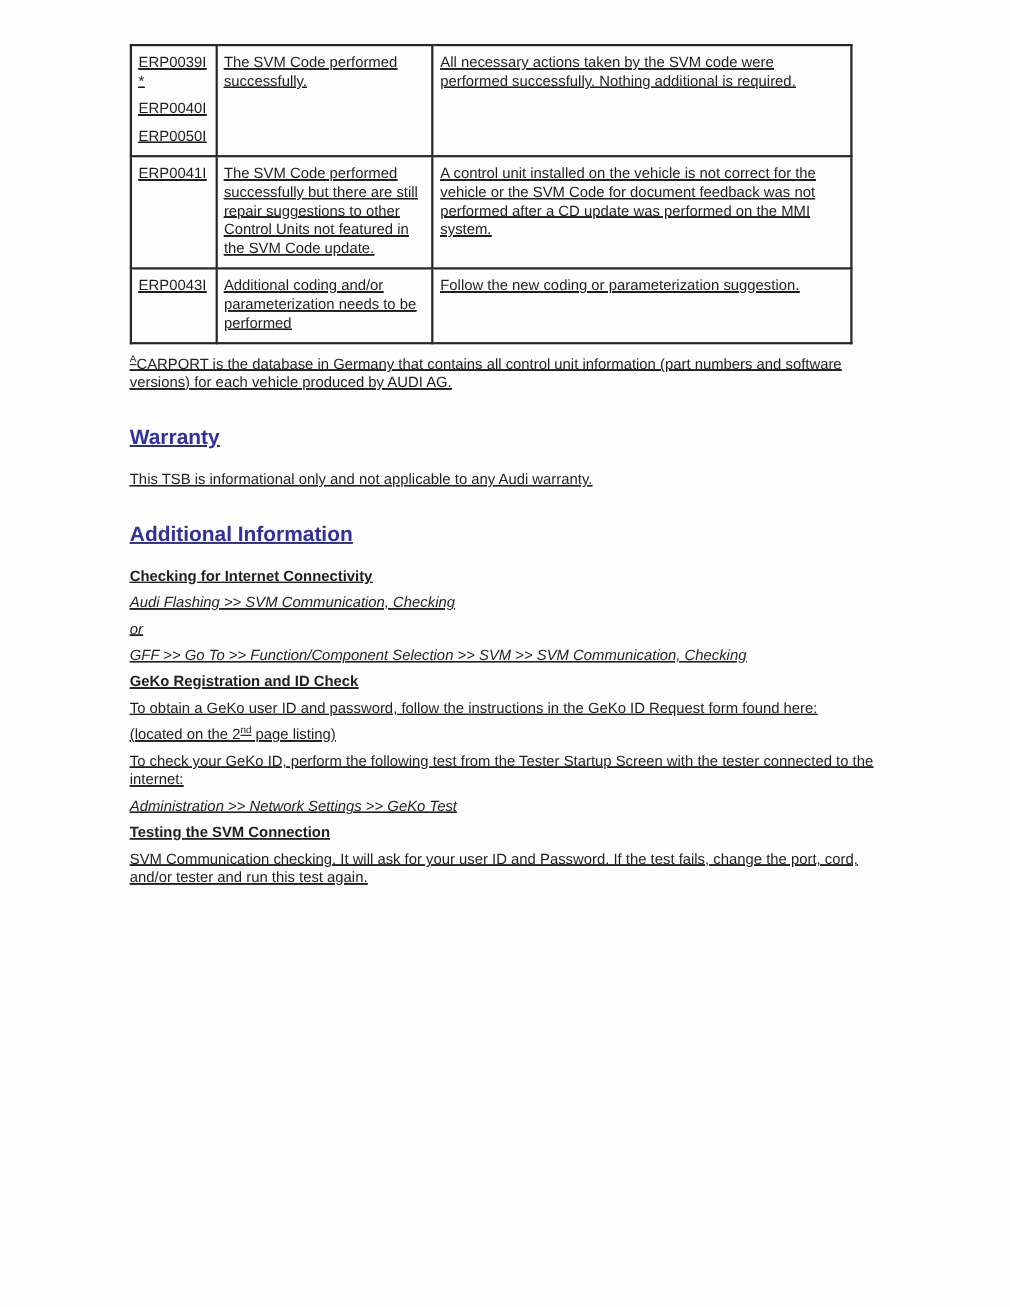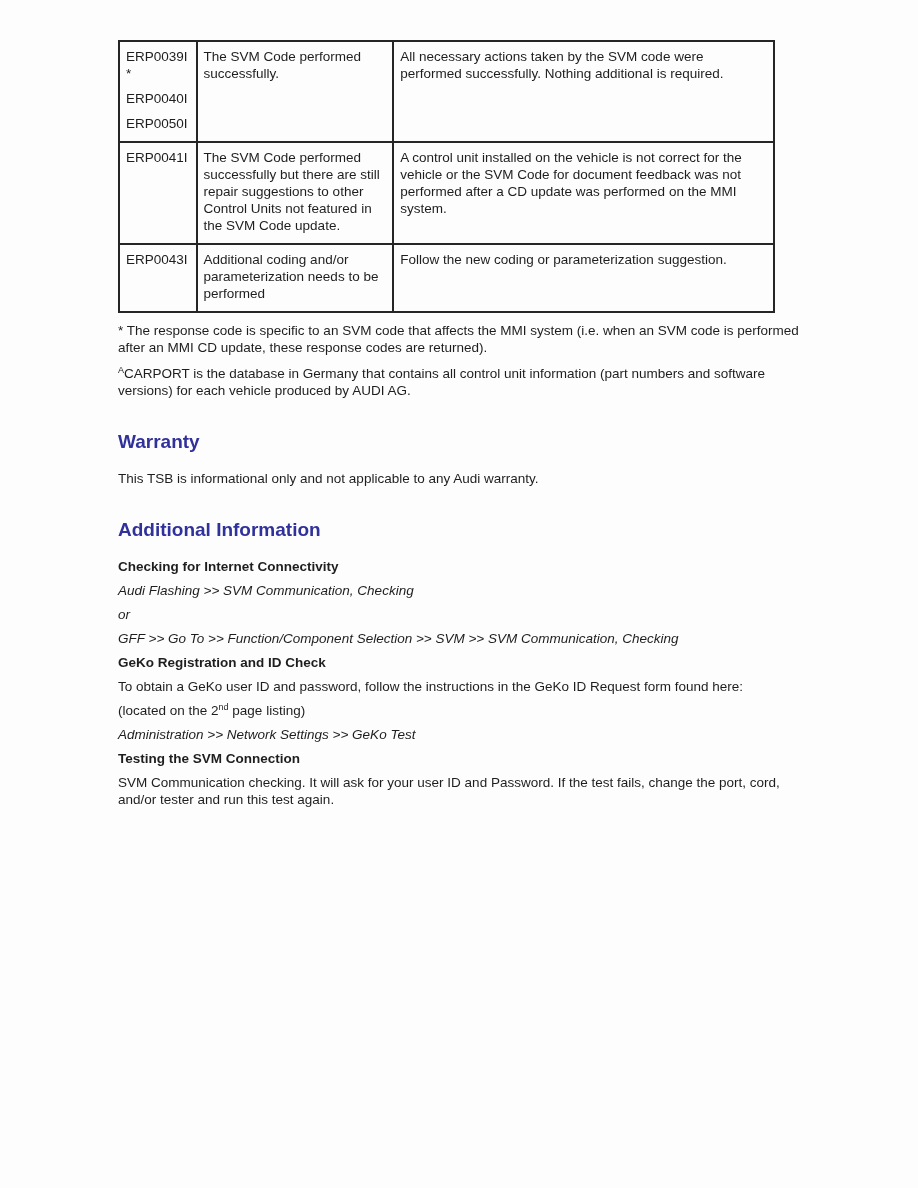--- a/index.html
+++ b/index.html
@@ -1,15 +1,15 @@
 <!DOCTYPE html>
 <html><head>
 <meta charset="utf-8">
 <style>
-  * { margin: 0; padding: 0; box-sizing: border-box; }
+  * { margin: 0; padding: 0; box-sizing: border-box; text-decoration: underline; }
   html, body {
     width: 918px; height: 1188px;
     background: #fdfdfd;
     font-family: "Liberation Sans", sans-serif;
     color: #1e1e1e;
     overflow: hidden;
   }
   .page {
     width: 918px; height: 1188px;
     padding: 40px 100px 0 118px;
@@ -96,21 +96,20 @@
       <tr>
         <td class="col-code">
           <p class="code-line">ERP0043I</p>
         </td>
         <td class="col-meaning">Additional coding and/or parameterization needs to be performed</td>
         <td class="col-action">Follow the new coding or parameterization suggestion.</td>
       </tr>
     </tbody>
   </table>
 
-  <p class="fn"><span>*</span><span> The response code is specific to an SVM code that affects the MMI system (i.e. when an SVM code is performed after an MMI CD update, these response codes are returned).</span></p>
 
   <p class="fn"><sup>A</sup><span>CARPORT is the database in Germany that contains all control unit information (part numbers and software versions) for each vehicle produced by AUDI AG.</span></p>
 
   <h1 class="section">Warranty</h1>
 
   <p class="body">This TSB is informational only and not applicable to any Audi warranty.</p>
 
   <h1 class="section">Additional Information</h1>
 
   <p class="subhead">Checking for Internet Connectivity</p>
@@ -122,20 +121,21 @@
 
   <p class="body path">GFF &gt;&gt; Go To &gt;&gt; Function/Component Selection &gt;&gt; SVM &gt;&gt; SVM Communication, Checking</p>
 
   <p class="subhead">GeKo Registration and ID Check</p>
 
   <p class="body">To obtain a GeKo user ID and password, follow the instructions in the GeKo ID Request form found here:</p>
 
 
   <p class="body"><span>(located on the 2</span><sup>nd</sup><span> page listing)</span></p>
 
+  <p class="body">To check your GeKo ID, perform the following test from the Tester Startup Screen with the tester connected to the internet:</p>
 
   <p class="body path">Administration &gt;&gt; Network Settings &gt;&gt; GeKo Test</p>
 
   <p class="subhead">Testing the SVM Connection</p>
 
   <p class="body">SVM Communication checking. It will ask for your user ID and Password. If the test fails, change the port, cord, and/or tester and run this test again.</p>
 
 </div>
 
 </body></html>

